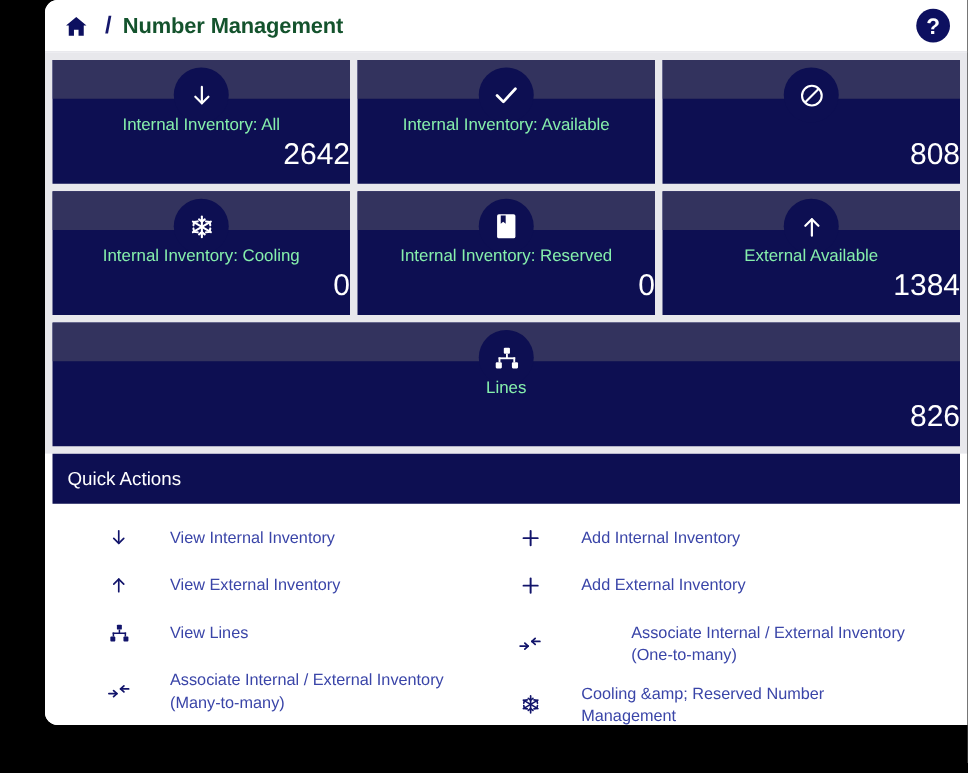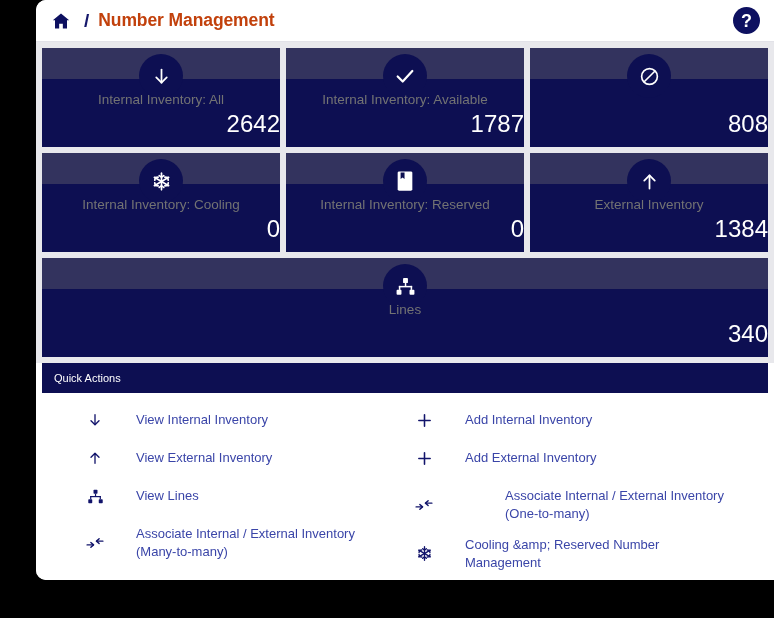--- a/index.html
+++ b/index.html
@@ -50,21 +50,21 @@
   }
   .home-icon svg { display:block; }
   .crumb-sep {
     color: #15176b;
     font-size: 19px;
     font-weight: bold;
     margin: 0 9px 0 10px;
     line-height: 1;
   }
   .page-title {
-    color: #c2410c;
+    color: #14532d;
     font-size: 17.5px;
     font-weight: bold;
     letter-spacing: -0.1px;
     white-space: nowrap;
   }
   .header-spacer { flex: 1 1 auto; }
   .help-icon {
     width: 27px; height: 27px;
     border-radius: 50%;
     background: #0d1060;
@@ -120,21 +120,21 @@
     justify-content: center;
     color: #ffffff;
   }
   .tile-badge svg { display: block; }
 
   .tile-label {
     position: absolute;
     left: 0; right: 0;
     top: 44px;
     text-align: center;
-    color: #737373;
+    color: #86efac;
     font-size: 13.5px;
     line-height: 1.2;
     padding: 0 6px;
   }
   .tile-value {
     position: absolute;
     left: 0; right: 0;
     top: 62px;
     text-align: right;
     color: #ffffff;
@@ -142,26 +142,26 @@
     line-height: 1.2;
   }
 
   
   .qa-wrap {
     background: #ffffff;
     padding: 0 6px 0 6px;
   }
   .qa-header {
     background: #0d0f52;
-    height: 30px;
+    height: 40px;
     display: flex;
     align-items: center;
     padding-left: 12px;
     color: #ffffff;
-    font-size: 11px;
+    font-size: 15px;
   }
   .qa-body {
     display: flex;
     padding: 18px 0 10px 0;
   }
   .qa-col {
     flex: 1 1 50%;
     display: flex;
     flex-direction: column;
   }
@@ -235,21 +235,20 @@
         </div>
 
         <div class="tile">
           <div class="tile-head"></div>
           <div class="tile-badge">
             <svg width="22" height="22" viewBox="0 0 24 24" fill="none" stroke="currentColor" stroke-width="2.4" stroke-linecap="round" stroke-linejoin="round">
               <polyline points="4,12.5 9.5,18 20,6.5"></polyline>
             </svg>
           </div>
           <div class="tile-label">Internal Inventory: Available</div>
-          <div class="tile-value">1787</div>
         </div>
 
         <div class="tile">
           <div class="tile-head"></div>
           <div class="tile-badge">
             <svg width="21" height="21" viewBox="0 0 24 24" fill="none" stroke="currentColor" stroke-width="1.9">
               <circle cx="12" cy="12" r="9"></circle>
                 <line x1="5.7" y1="18.3" x2="18.3" y2="5.7"></line>
             </svg>
           </div>
@@ -292,42 +291,42 @@
         </div>
 
         <div class="tile">
           <div class="tile-head"></div>
           <div class="tile-badge">
             <svg width="21" height="21" viewBox="0 0 24 24" fill="none" stroke="currentColor" stroke-width="2" stroke-linecap="round" stroke-linejoin="round">
               <line x1="12" y1="20" x2="12" y2="5"></line>
                 <polyline points="6,11 12,5 18,11"></polyline>
             </svg>
           </div>
-          <div class="tile-label">External Inventory</div>
+          <div class="tile-label">External Available</div>
           <div class="tile-value">1384</div>
         </div>
 
       </div>
 
       <div class="tile-row">
         <div class="tile wide">
           <div class="tile-head"></div>
           <div class="tile-badge">
             <svg width="21" height="21" viewBox="0 0 24 24" fill="currentColor" aria-hidden="true">
               <rect x="9.2" y="2.4" width="5.6" height="5.6" rx="1"></rect>
               <rect x="1.8" y="15.8" width="5.6" height="5.6" rx="1"></rect>
               <rect x="16.6" y="15.8" width="5.6" height="5.6" rx="1"></rect>
               <rect x="11.2" y="8" width="1.7" height="4.2"></rect>
               <rect x="4.4" y="11.3" width="15.2" height="1.7"></rect>
               <rect x="4.4" y="11.3" width="1.7" height="4.6"></rect>
               <rect x="17.9" y="11.3" width="1.7" height="4.6"></rect>
             </svg>
           </div>
           <div class="tile-label">Lines</div>
-          <div class="tile-value">340</div>
+          <div class="tile-value">826</div>
         </div>
       </div>
 
     </div>
 
     <div class="qa-wrap">
       <div class="qa-header">Quick Actions</div>
 
       <div class="qa-body">
 

